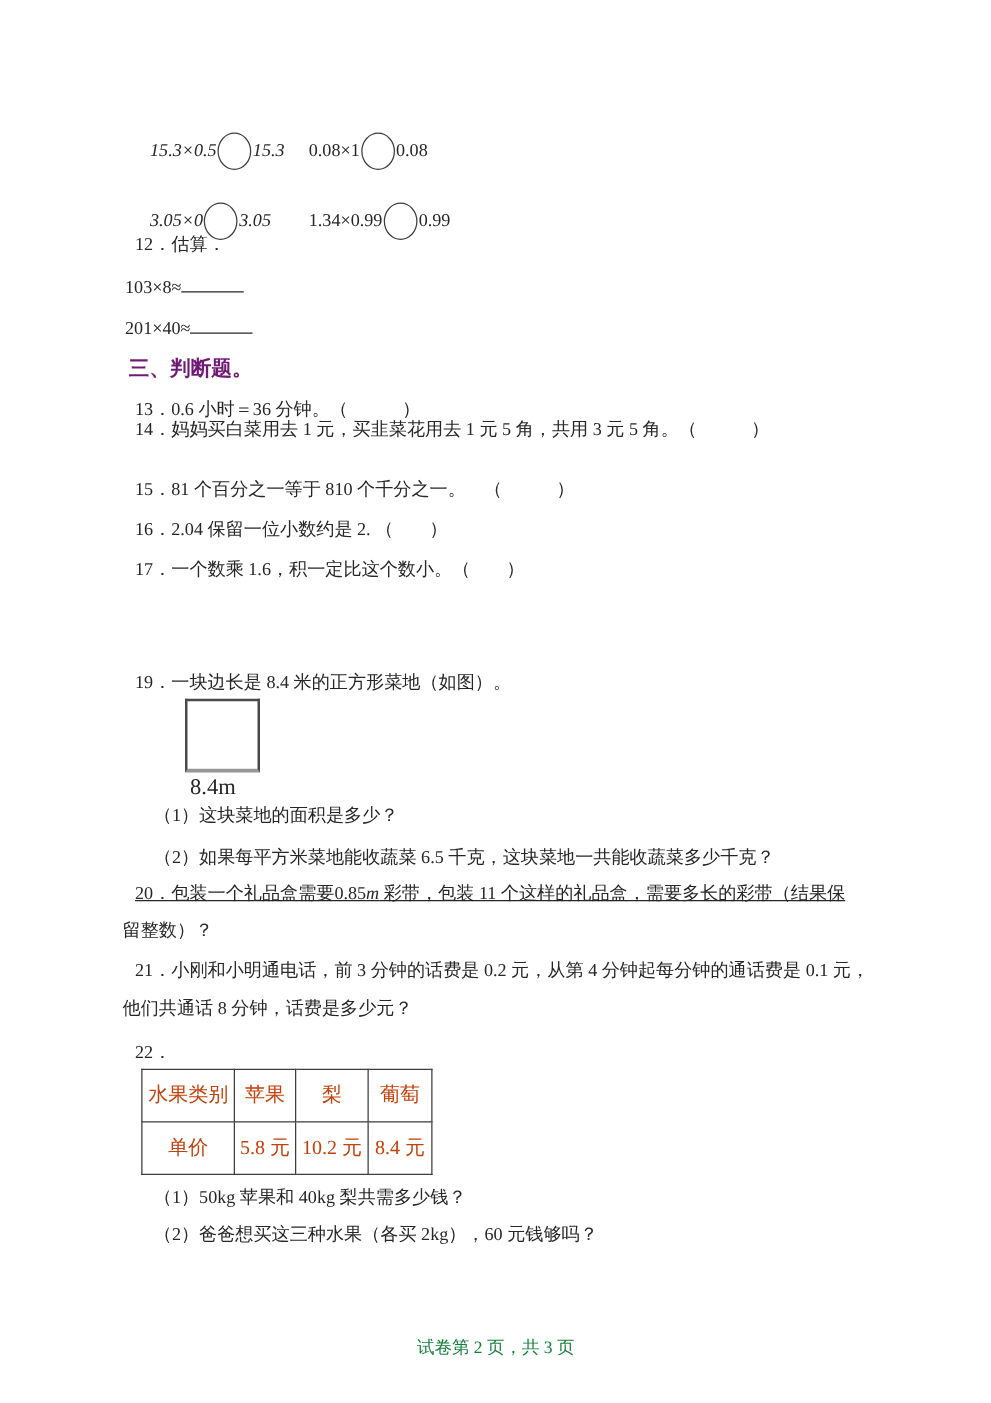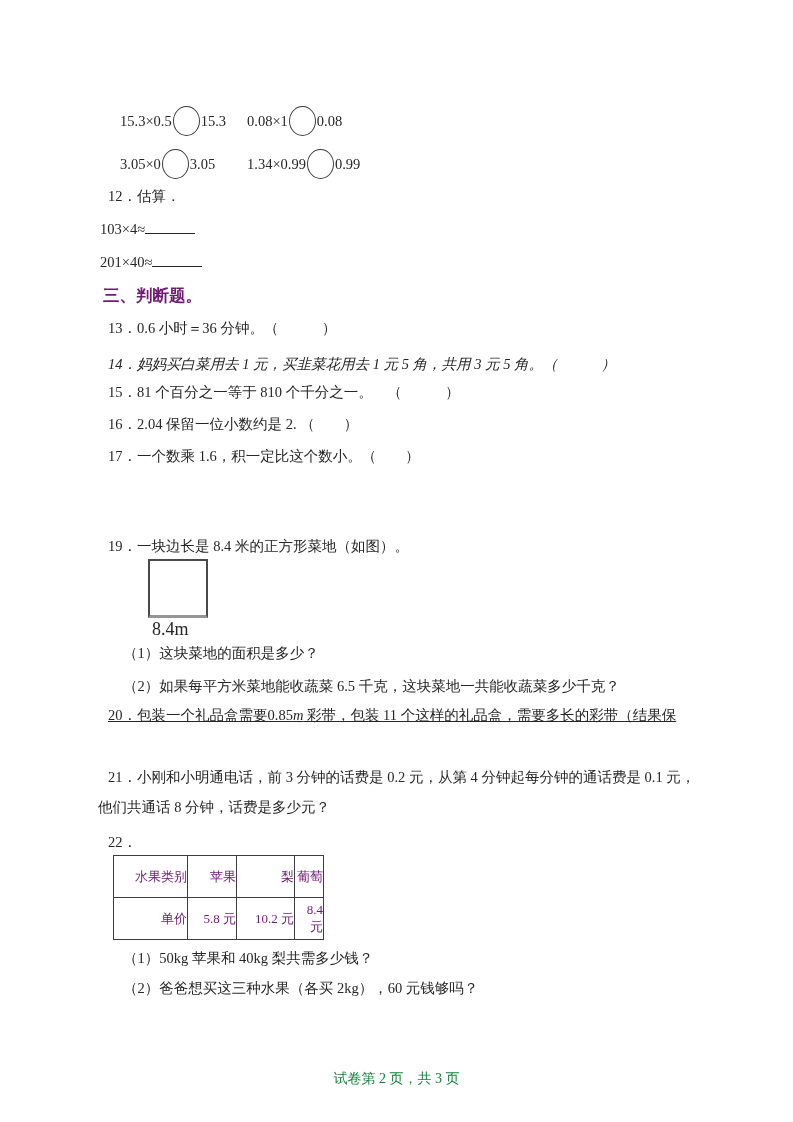--- a/index.html
+++ b/index.html
@@ -12,51 +12,51 @@
   .line { position:absolute; left:98px; right:70px; line-height:20px; white-space:nowrap; }
   .wrapline { position:absolute; left:98px; right:70px; line-height:20px; white-space:nowrap; }
   .num { padding-left:10px; }
   .sub { padding-left:25px; }
   .heading {
     font-weight:bold; font-size:16.5px; padding-left:5px; line-height:22px;
     font-family:"Liberation Sans","DejaVu Sans",sans-serif; color:#701a75;
   }
   .cmp-row { position:absolute; left:120px; height:36px; display:flex; align-items:center; }
   .pair { display:flex; align-items:center; }
-  .pair-first { width:127px; flex:0 0 127px; overflow:visible; }
+  .pair-first { width:127px; flex:0 0 127px; overflow:visible;font-style:italic; }
   .circle {
     width:27px; height:30px; border:1.6px solid #3d3d3d; border-radius:50%;
     margin:0 1px; flex:0 0 auto; background:#fff;
   }
   .blank {
     display:inline-block; width:50px; height:15px;
     border-bottom:1.3px solid #262626; vertical-align:baseline;
   }
   .sq-figure {
     position:absolute; left:148px; top:559px; width:60px; height:59px;
     border:2px solid #4a4a4a; border-bottom:3px solid #969696; background:#fff;
   }
   .sq-label { position:absolute; left:152px; top:617px; font-size:18px; line-height:24px; }
   .unit-m { font-style:italic; }
   table.fruit { position:absolute; left:113px; top:855px; border-collapse:collapse; table-layout:fixed; }
   table.fruit td {
-    border:1.4px solid #3d3d3d; text-align:right; vertical-align:middle;
-    font-size:13px; color:#701a75; padding:0;
+    border:1.4px solid #3d3d3d; text-align:center; vertical-align:middle;
+    font-size:16px; color:#c2410c; padding:0;
   }
   table.fruit tr { height:42px; }
-  .c0 { width:74px; } .c1 { width:49px; } .c2 { width:58px; } .c3 { width:29px; }
+  .c0 { width:74px; } .c1 { width:49px; } .c2 { width:58px; } .c3 { width:51px; }
   .footer {
     position:absolute; top:1070px; left:0; width:100%; text-align:center;
     font-size:14px; color:#15803d; line-height:18px;
   }
   
-  #cmp-row-1 { top:103px; } #cmp-row-2 { top:146px; }
+  #cmp-row-1 { top:103px; } #cmp-row-2 { top:159px; }
   #q12-label { top:186px; } #q12-b1 { top:219px; } #q12-b2 { top:252px; }
   #sec3-title { top:284px; }
-  #q13 { top:318px; } #q14 { top:354px;font-style:italic; } #q15 { top:382px; }
+  #q13 { top:318px; } #q14 { top:334px; } #q15 { top:382px; }
   #q16 { top:414px; } #q17 { top:446px; }
   #sec4-title { top:477px; }
   #q18 { top:505px; } #q19 { top:536px; }
   #q19-s1 { top:643px; } #q19-s2 { top:676px; }
   #q20-l1 { top:705px;text-decoration:underline; } #q20-l2 { top:735px; }
   #q21-l1 { top:767px; } #q21-l2 { top:797px; }
   #q22-label { top:832px; }
   #q22-s1 { top:948px; } #q22-s2 { top:978px; }
 </style>
 </head>
@@ -85,21 +85,21 @@
     </div>
     <div class="pair">
       <span>1.34×0.99</span>
       <span class="circle"></span>
       <span>0.99</span>
     </div>
   </div>
 
   <div class="line num" id="q12-label">12．估算．</div>
   <div class="line" id="q12-b1" style="padding-left:2px;">
-    <span>103×4≈</span><span class="blank"></span>
+    <span>103×8≈</span><span class="blank"></span>
   </div>
   <div class="line" id="q12-b2" style="padding-left:2px;">
     <span>201×40≈</span><span class="blank"></span>
   </div>
 
   <div class="line heading" id="sec3-title">三、判断题。</div>
   <div class="line num" id="q13">13．0.6 小时＝36 分钟。（　　　）</div>
   <div class="line num" id="q14">14．妈妈买白菜用去 1 元，买韭菜花用去 1 元 5 角，共用 3 元 5 角。（　　　）</div>
   <div class="line num" id="q15">15．81 个百分之一等于 810 个千分之一。　（　　　）</div>
   <div class="line num" id="q16">16．2.04 保留一位小数约是 2. （　　）</div>
@@ -109,20 +109,21 @@
 
   <div class="sq-figure"></div>
   <div class="sq-label">8.4m</div>
 
   <div class="line sub" id="q19-s1">（1）这块菜地的面积是多少？</div>
   <div class="line sub" id="q19-s2">（2）如果每平方米菜地能收蔬菜 6.5 千克，这块菜地一共能收蔬菜多少千克？</div>
 
   <div class="wrapline num" id="q20-l1">
     <span>20．包装一个礼品盒需要0.85</span><span class="unit-m">m</span><span> 彩带，包装 11 个这样的礼品盒，需要多长的彩带（结果保</span>
   </div>
+  <div class="wrapline" id="q20-l2">留整数）？</div>
 
   <div class="wrapline num" id="q21-l1">21．小刚和小明通电话，前 3 分钟的话费是 0.2 元，从第 4 分钟起每分钟的通话费是 0.1 元，</div>
   <div class="wrapline" id="q21-l2">他们共通话 8 分钟，话费是多少元？</div>
 
   <div class="line num" id="q22-label">22．</div>
 
   <table class="fruit">
     <tbody>
         <tr>
       <td class="c0">水果类别</td>

